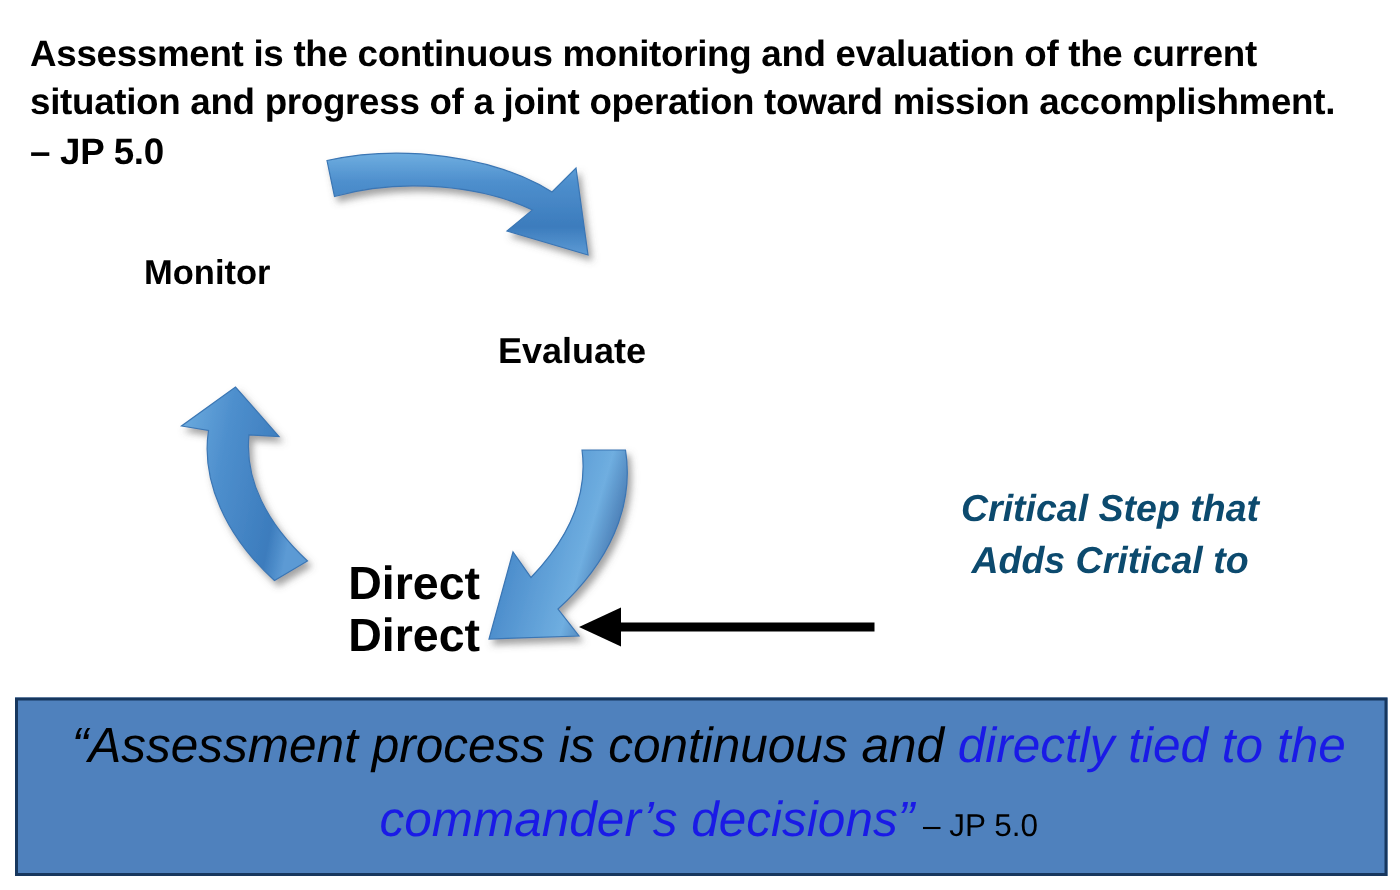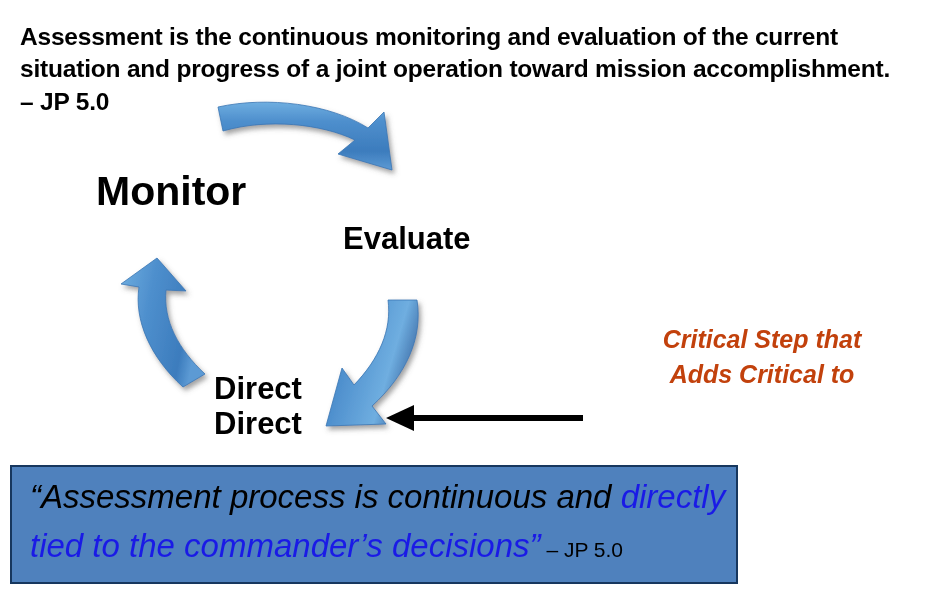--- a/index.html
+++ b/index.html
@@ -36,69 +36,70 @@
   .cycle-label {
     position: absolute;
     font-weight: bold;
     color: #000000;
     white-space: nowrap;
     line-height: 1.12;
   }
   #label-monitor {
     left: 96px;
     top: 169px;
-    font-size: 41px;
+    font-size: 23px;
   }
   #label-evaluate {
-    left: 343px;
+    left: 332px;
     top: 222px;
-    font-size: 31px;
+    font-size: 24px;
   }
   #label-direct-action {
     left: 196px;
     top: 372px;
     font-size: 31px;
-    text-align: center;
+    text-align: right;
     width: 124px;
   }
 
   
   #callout {
     position: absolute;
-    left: 602px;
+    left: 580px;
     top: 322px;
     width: 320px;
     text-align: center;
     font-size: 25px;
     font-weight: bold;
     font-style: italic;
-    color: #c2410c;
+    color: #0c4a6e;
     line-height: 1.38;
   }
 
   
   #arrows {
     position: absolute;
     left: 0;
     top: 0;
     width: 933px;
     height: 593px;
     pointer-events: none;
   }
 
   
   #quote-box {
     position: absolute;
     left: 10px;
     top: 465px;
-    width: 728px;
+    width: 915px;
     height: 119px;
     box-sizing: border-box;
     background: #4F81BD;
     border: 2px solid #17375E;
+    text-align: center;
   }
   #quote-text {
     position: absolute;
     left: 18px;
     top: 6px;
     right: 8px;
     font-size: 33px;
     font-style: italic;
     line-height: 1.48;
     color: #000000;

